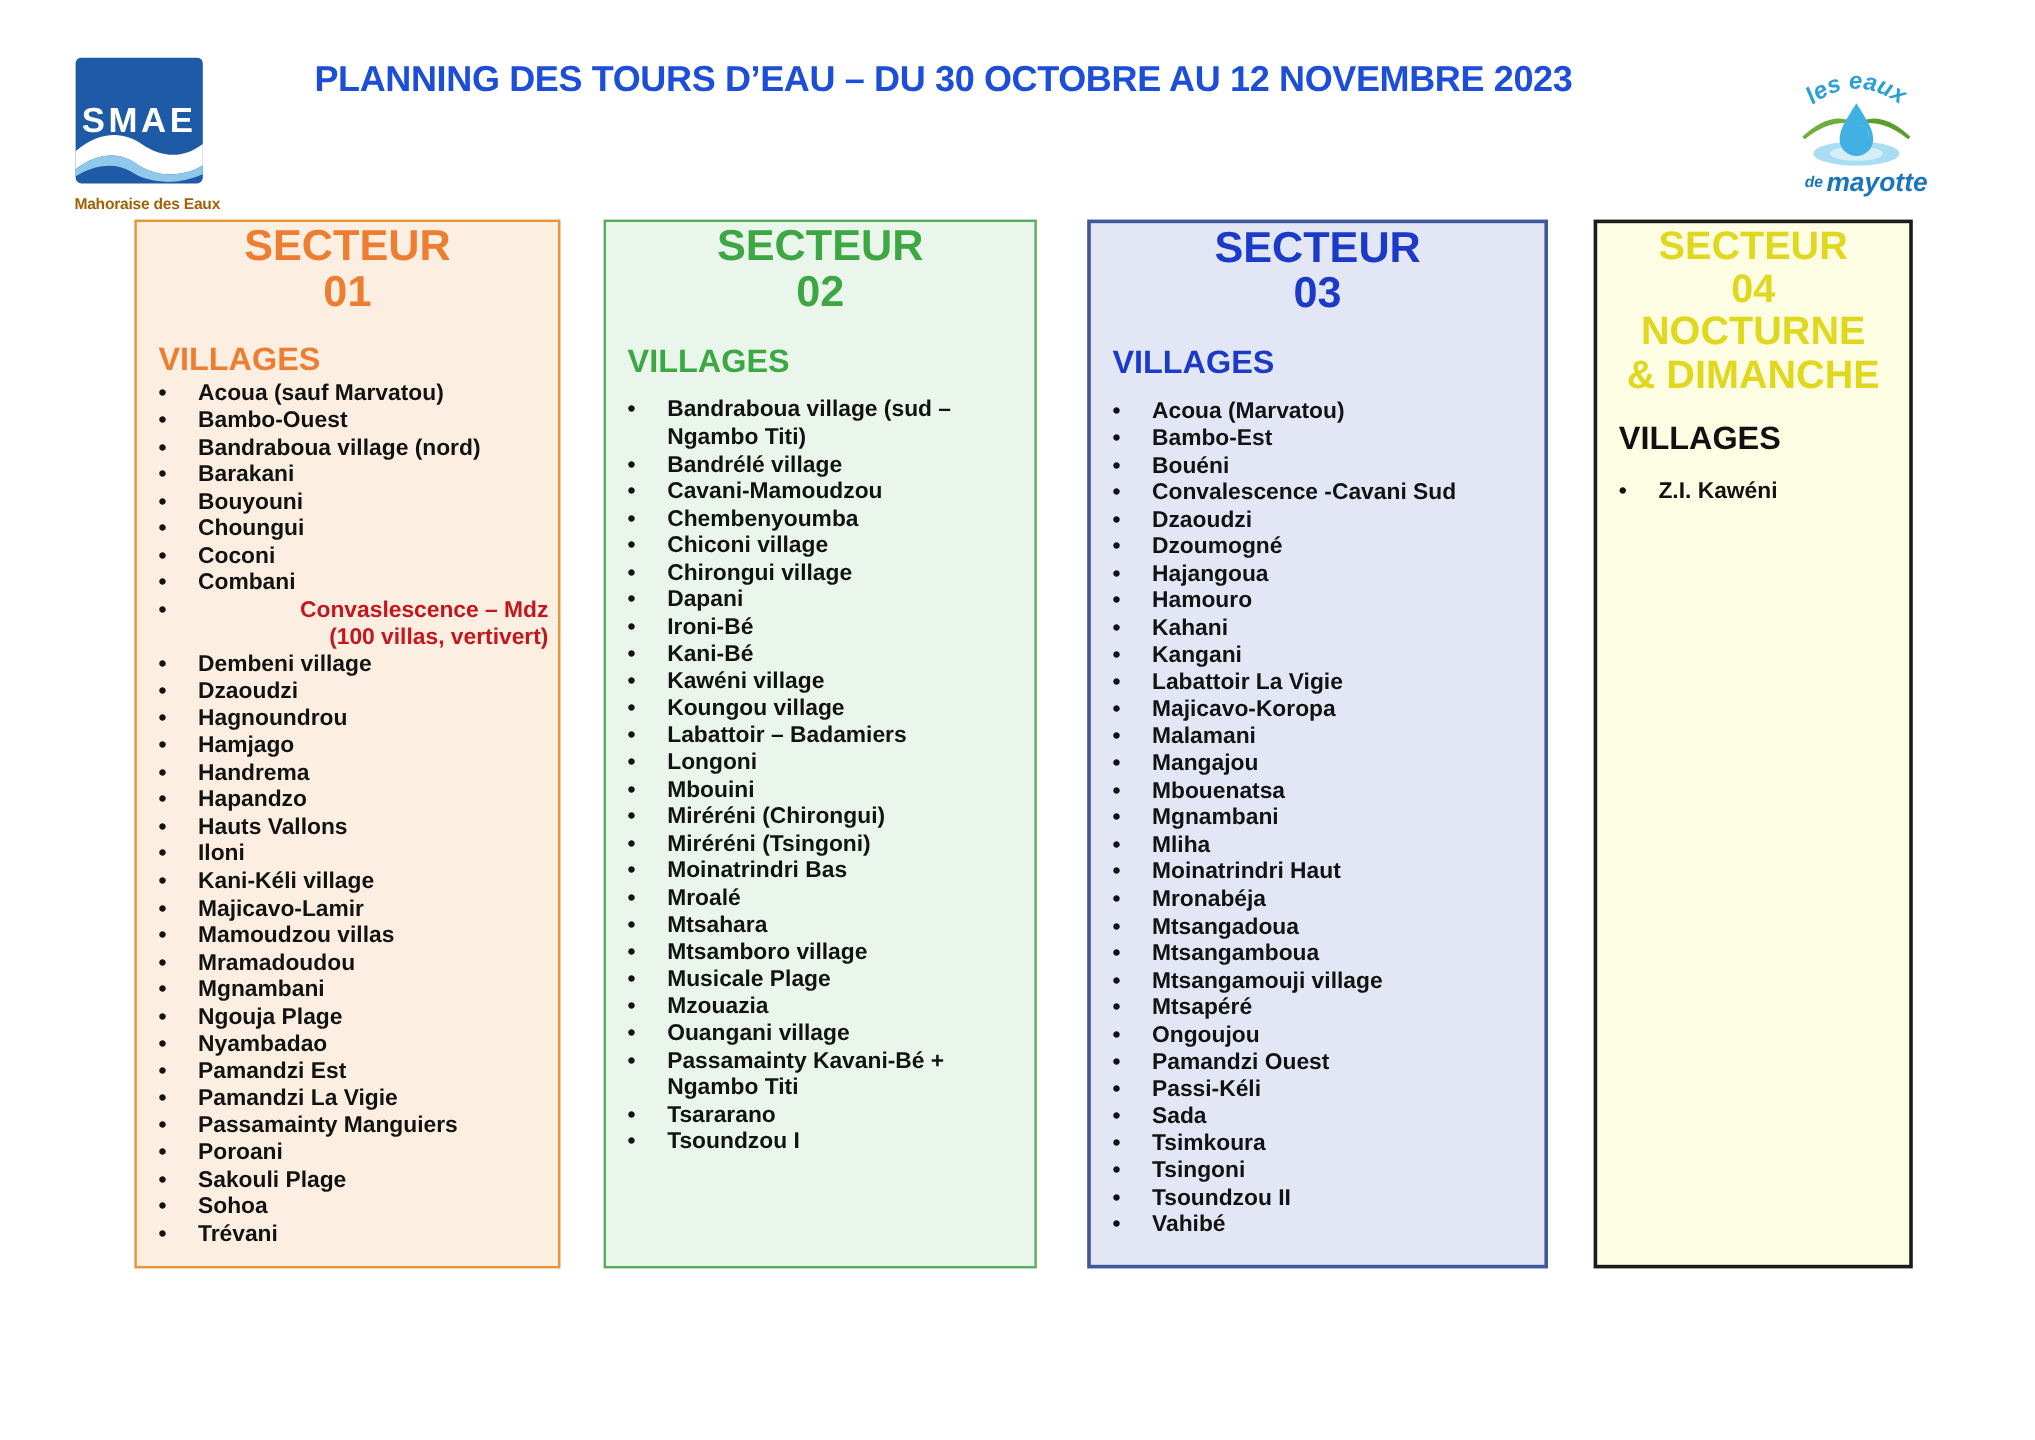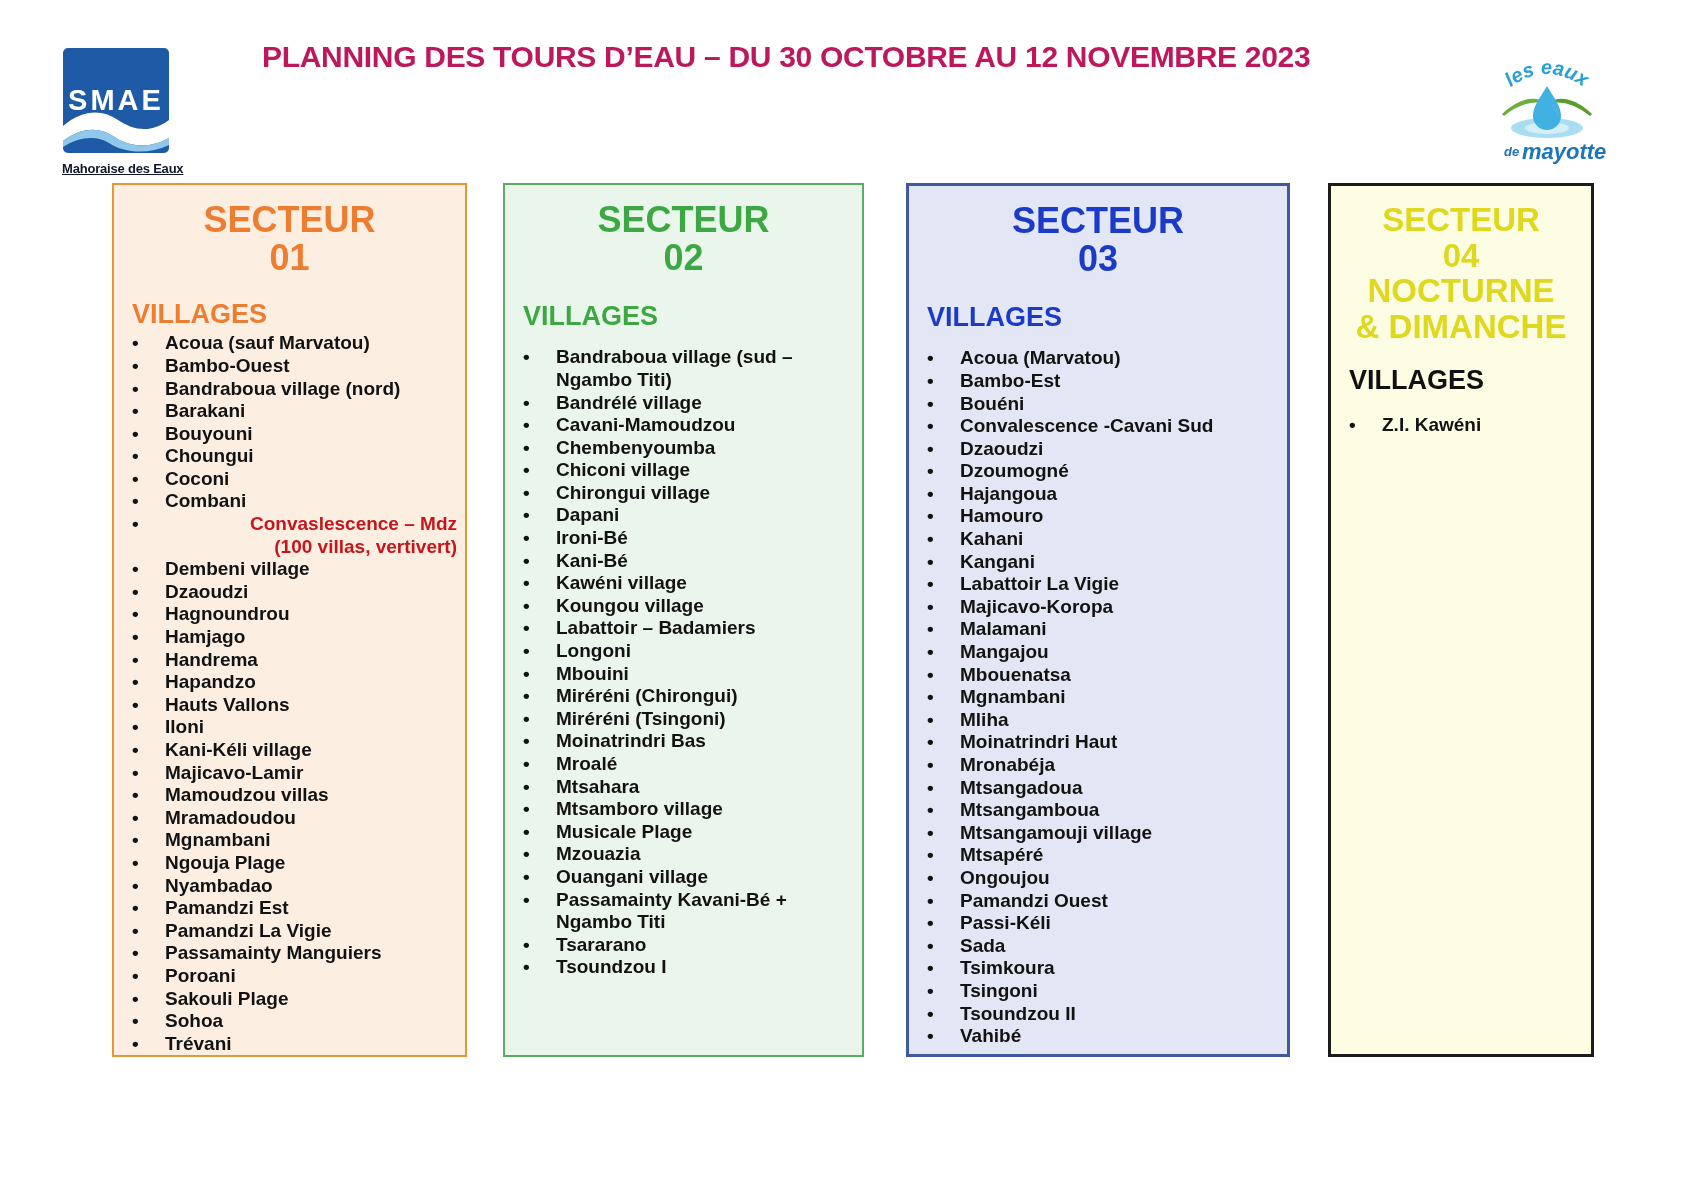--- a/index.html
+++ b/index.html
@@ -1,34 +1,34 @@
 <!DOCTYPE html>
 <html><head>
 <meta charset="utf-8">
 <style>
   html,body{margin:0;padding:0;background:#fff;}
   .page{position:relative;width:1696px;height:1200px;background:#fff;overflow:hidden;
         font-family:"Liberation Sans",sans-serif;color:#111;}
 
   
   .smae-logo{position:absolute;left:62px;top:48px;width:108px;}
-  .smae-sub{margin-top:3px;font-size:13px;font-weight:bold;color:#0f172a;white-space:nowrap;letter-spacing:-0.2px;text-decoration:underline;}
-  .page-title{position:absolute;left:262px;top:40px;font-size:30px;font-weight:bold;
-              letter-spacing:-0.3px;white-space:nowrap;color:#be185d;}
+  .smae-sub{margin-top:3px;font-size:13px;font-weight:bold;color:#a16207;white-space:nowrap;letter-spacing:-0.2px;}
+  .page-title{position:absolute;left:262px;top:50px;font-size:30px;font-weight:bold;
+              letter-spacing:-0.3px;white-space:nowrap;color:#1d4ed8;}
   .mayotte-logo{position:absolute;left:1488px;top:44px;}
 
   
   .sector{position:absolute;top:183px;height:874px;box-sizing:border-box;
           background:var(--bg);border:2px solid var(--border);}
   .sector.s1{left:112px;width:355px;}
   .sector.s2{left:503px;width:361px;}
   .sector.s3{left:906px;width:384px;border-width:3px;}
   .sector.s4{left:1328px;width:266px;border-width:3px;}
 
-  .sector-title{margin-top:16px;text-align:center;font-weight:bold;font-size:36px;
+  .sector-title{margin-top:1px;text-align:center;font-weight:bold;font-size:36px;
                 line-height:1.06;color:var(--title);white-space:pre-line;}
   .sector.s4 .sector-title{font-size:33px;line-height:1.08;}
 
   .villages-label{margin:22px 0 0 18px;font-size:27px;font-weight:bold;color:var(--label);}
   .sector.s2 .villages-label,.sector.s3 .villages-label{margin-top:24px;}
   .sector.s4 .villages-label{margin-top:20px;}
 
   .village-list{list-style:none;margin:2px 0 0 0;padding:0 8px 0 18px;
                 font-size:19px;font-weight:bold;line-height:22.6px;color:#121212;}
   .sector.s2 .village-list,.sector.s3 .village-list{margin-top:14px;}

